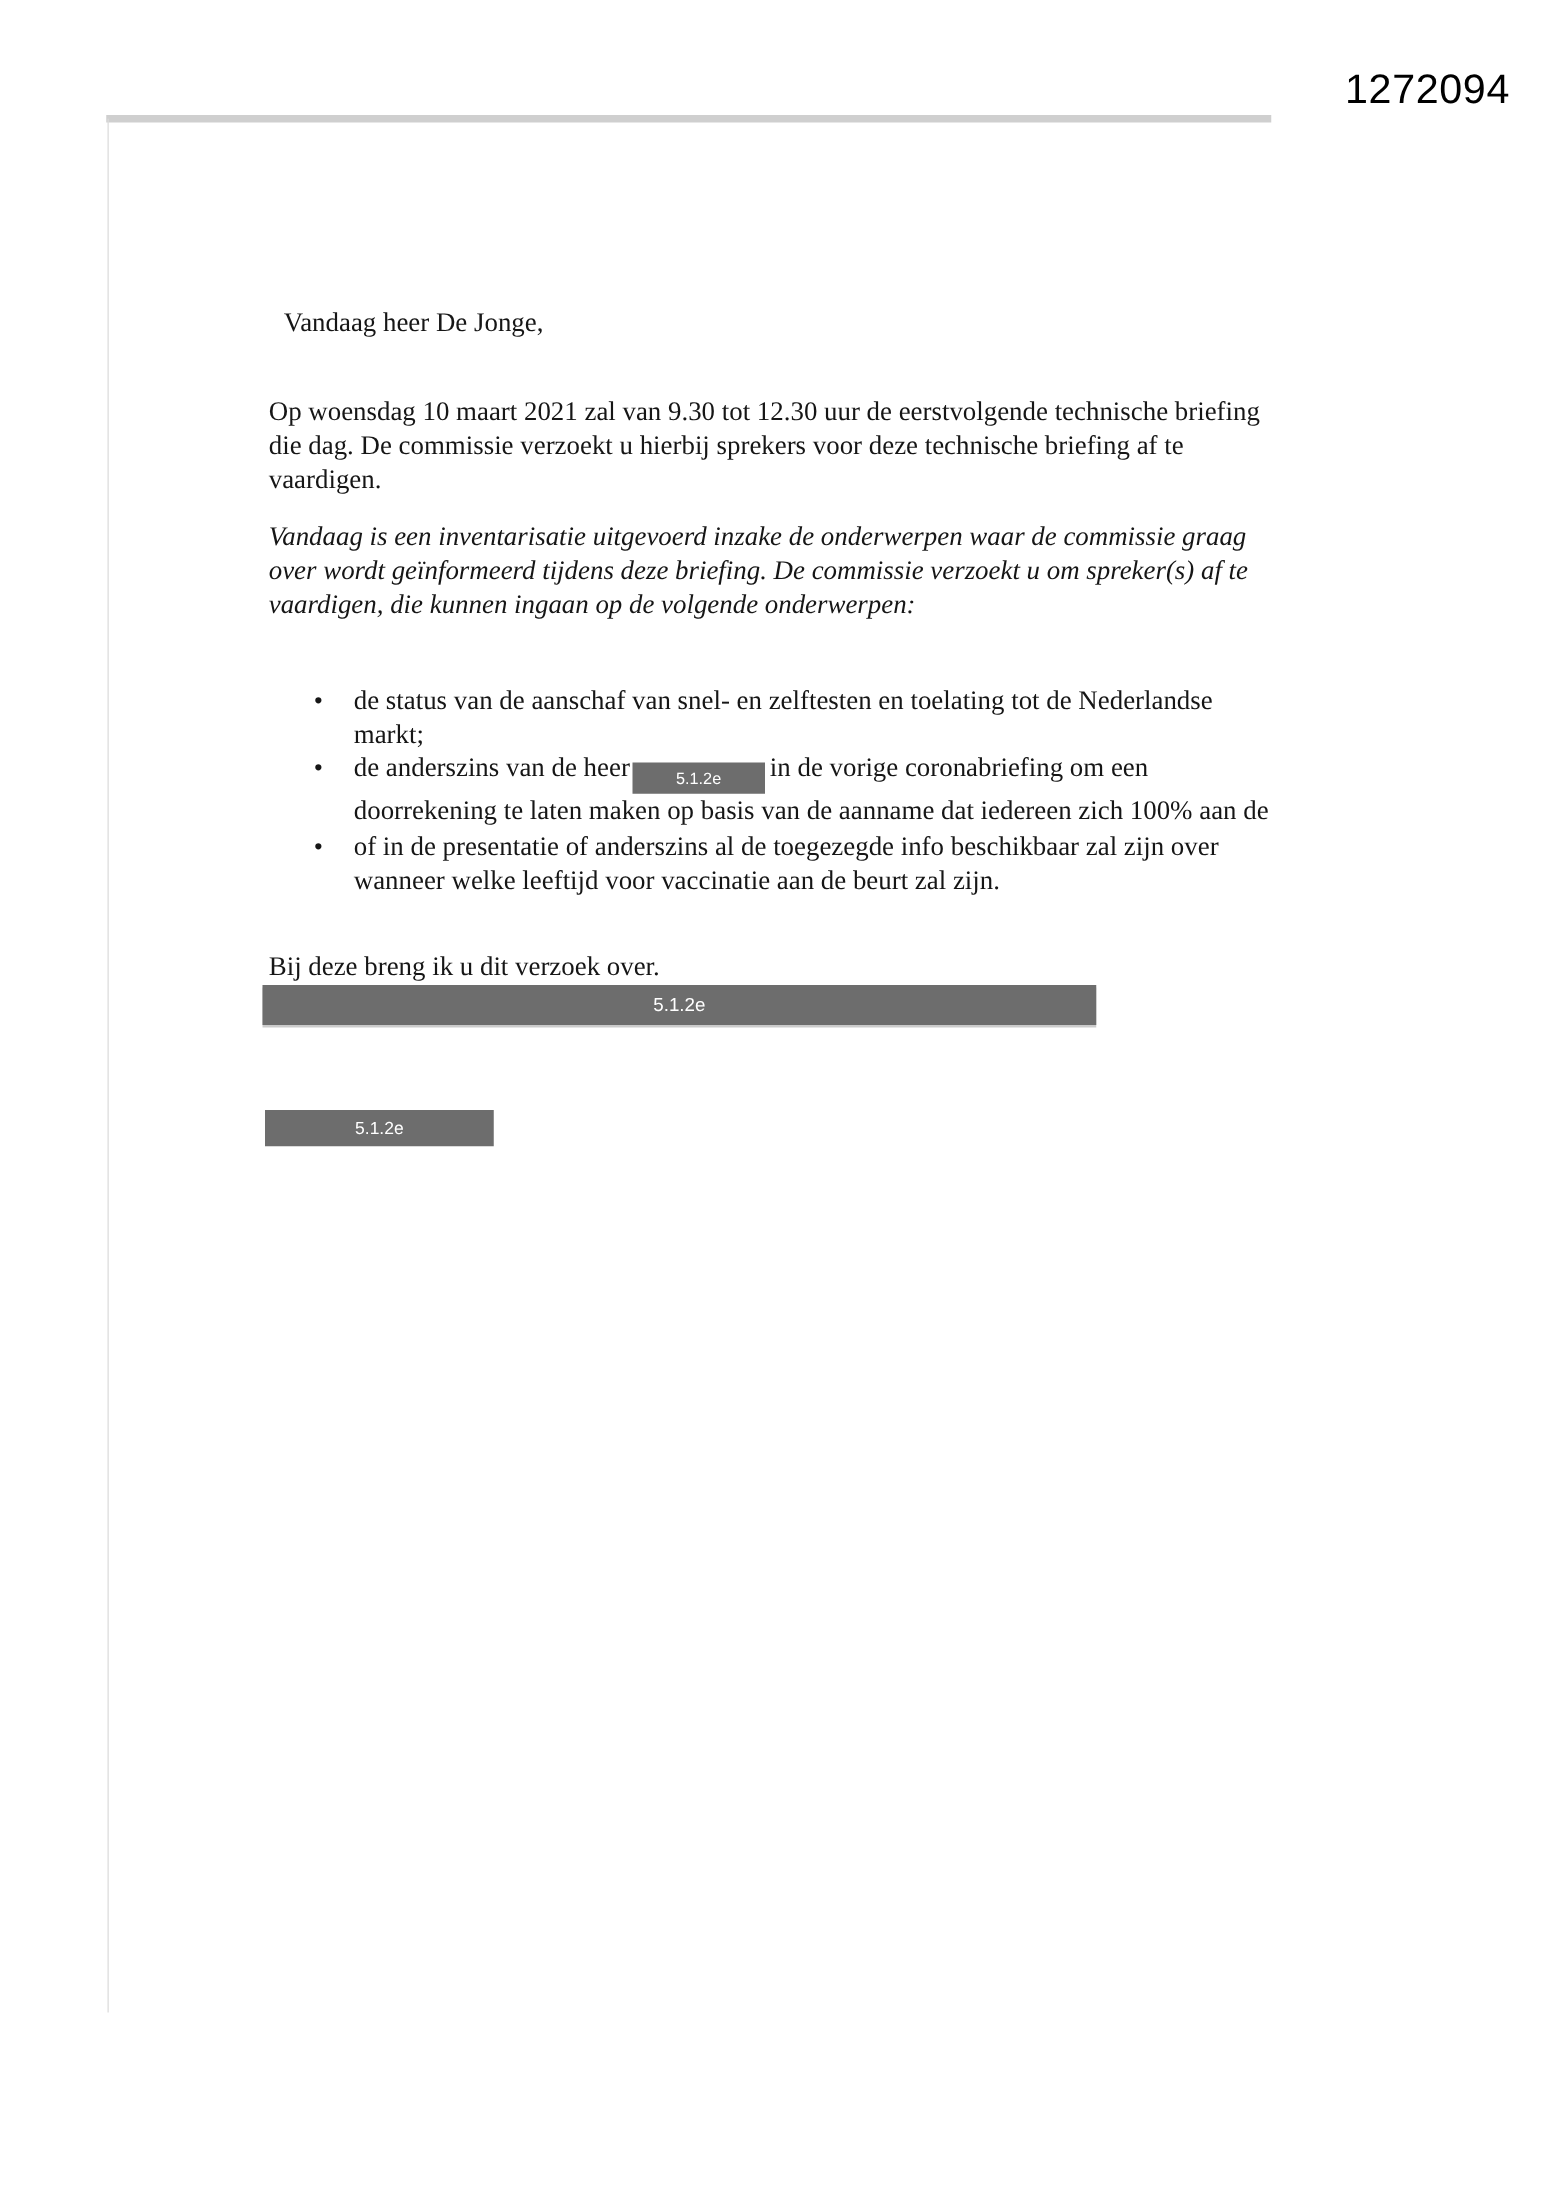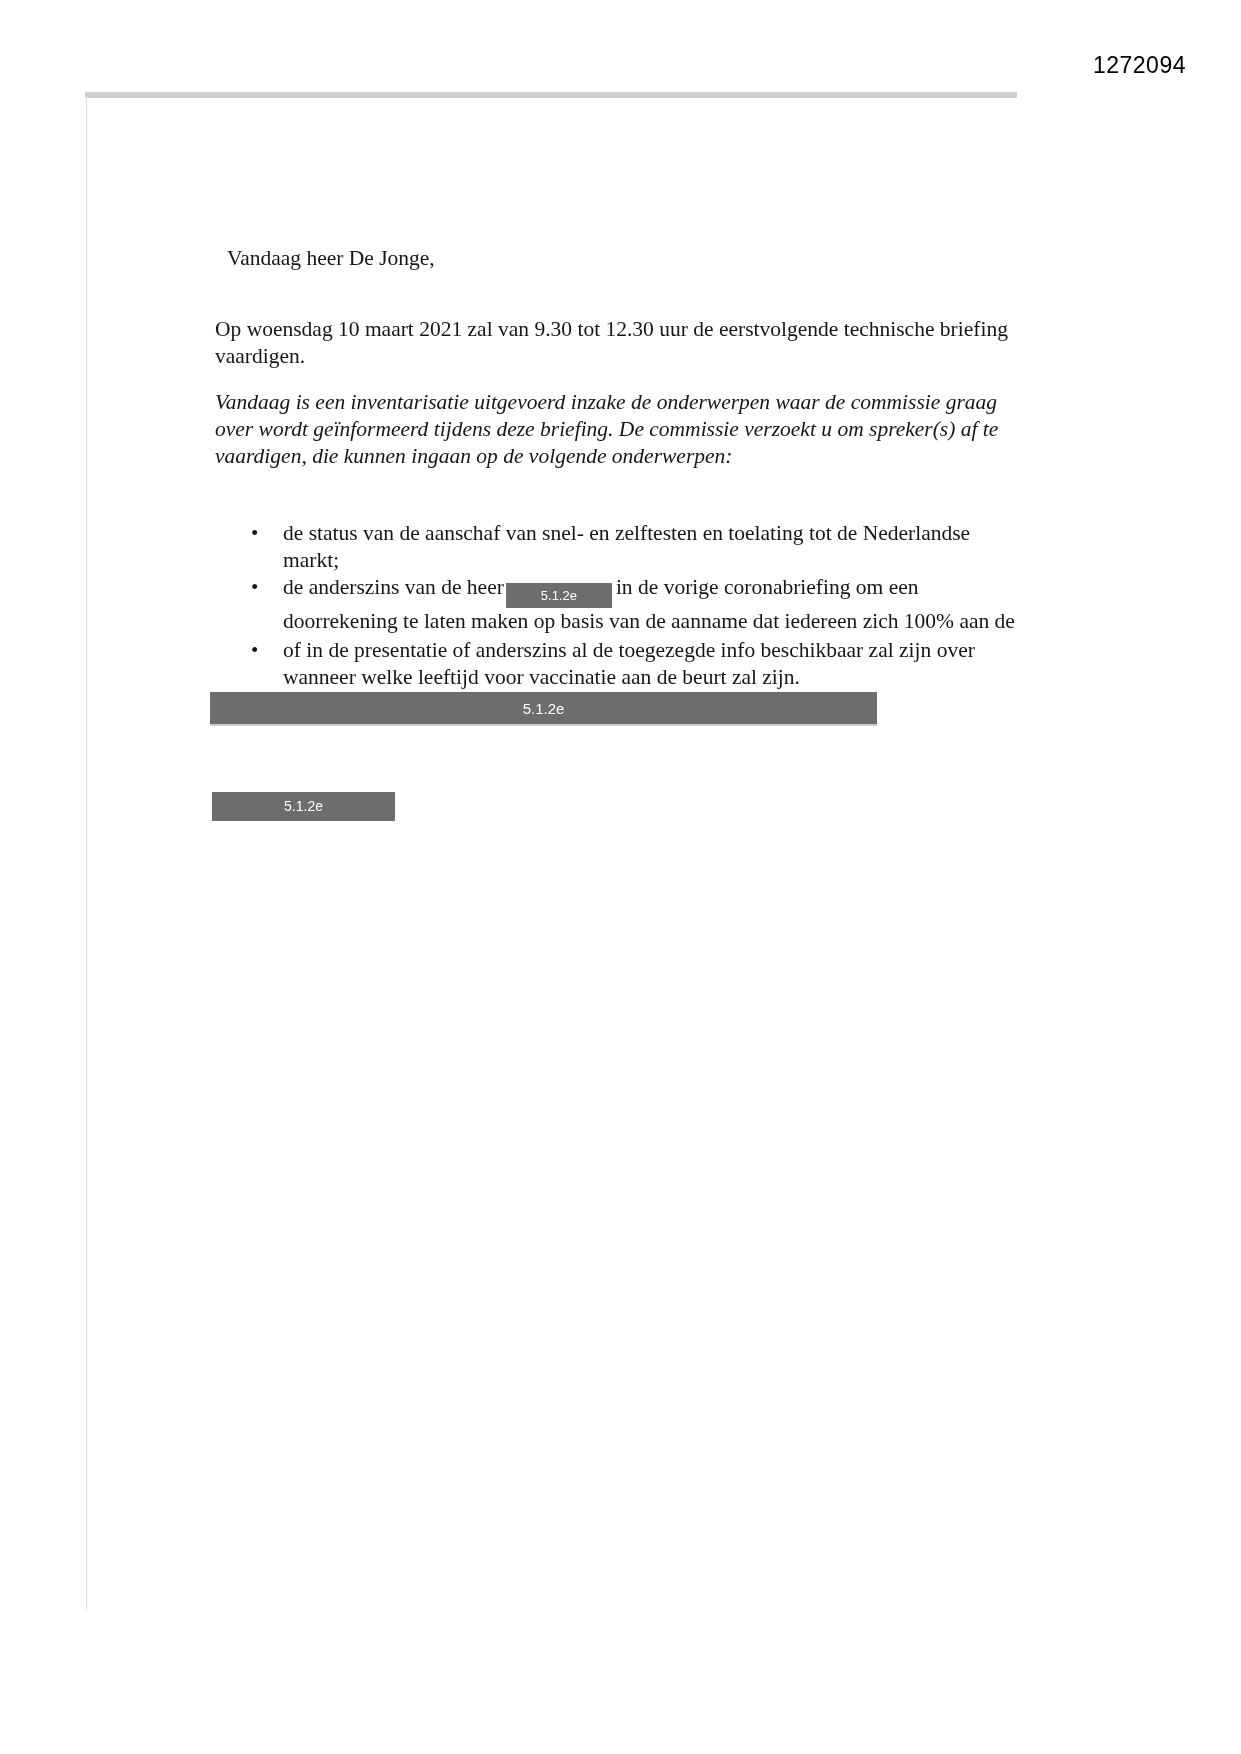--- a/index.html
+++ b/index.html
@@ -20,21 +20,21 @@
   .scan-edge-left {
     position: absolute; left: 86px; top: 95px;
     width: 1px; height: 1515px;
     background: #dcdcdc;
   }
   .doc-number {
     position: absolute;
     left: 1076px; top: 52px;
     width: 110px;
     font-family: "Liberation Sans", sans-serif;
-    font-size: 23px;
+    font-size: 33px;
     letter-spacing: 0.5px;
     color: #000000;
     text-align: right;
     white-space: nowrap;
   }
   .letter {
     position: absolute;
     left: 215px; top: 245px;
     width: 810px;
     font-size: 21.5px;
@@ -97,20 +97,21 @@
   <div class="scan-edge-top"></div>
   <div class="scan-edge-left"></div>
 
   <div class="doc-number">1272094</div>
 
   <div class="letter">
     <div class="line salutation">Vandaag heer De Jonge,</div>
 
     <div class="para" id="para-1">
         <div class="line">Op woensdag 10 maart 2021 zal van 9.30 tot 12.30 uur de eerstvolgende technische briefing</div>
+        <div class="line">die dag. De commissie verzoekt u hierbij sprekers voor deze technische briefing af te</div>
         <div class="line">vaardigen.</div>
       </div>
     <div class="para" id="para-2">
         <div class="line">Vandaag is een inventarisatie uitgevoerd inzake de onderwerpen waar de commissie graag</div>
         <div class="line">over wordt geïnformeerd tijdens deze briefing. De commissie verzoekt u om spreker(s) af te</div>
         <div class="line">vaardigen, die kunnen ingaan op de volgende onderwerpen:</div>
       </div>
 
     <ul class="bullets" id="bullet-list">
         <li class="bullet" id="bullet-0">
@@ -129,20 +130,21 @@
         </li>
         <li class="bullet" id="bullet-2">
           <div class="bullet-marker">•</div>
           <div class="bullet-text">
             <div class="line first-line"><span>of in de presentatie of anderszins al de toegezegde info beschikbaar zal zijn over</span></div>
             <div class="line"><span>wanneer welke leeftijd voor vaccinatie aan de beurt zal zijn.</span></div>
           </div>
         </li>
       </ul>
 
+    <div class="line closing">Bij deze breng ik u dit verzoek over.</div>
 
     <div class="redaction-bar redaction-large">
       <span>5.1.2e</span>
     </div>
     <div class="redaction-bar redaction-small">
       <span>5.1.2e</span>
     </div>
   </div>
 </div>
 

